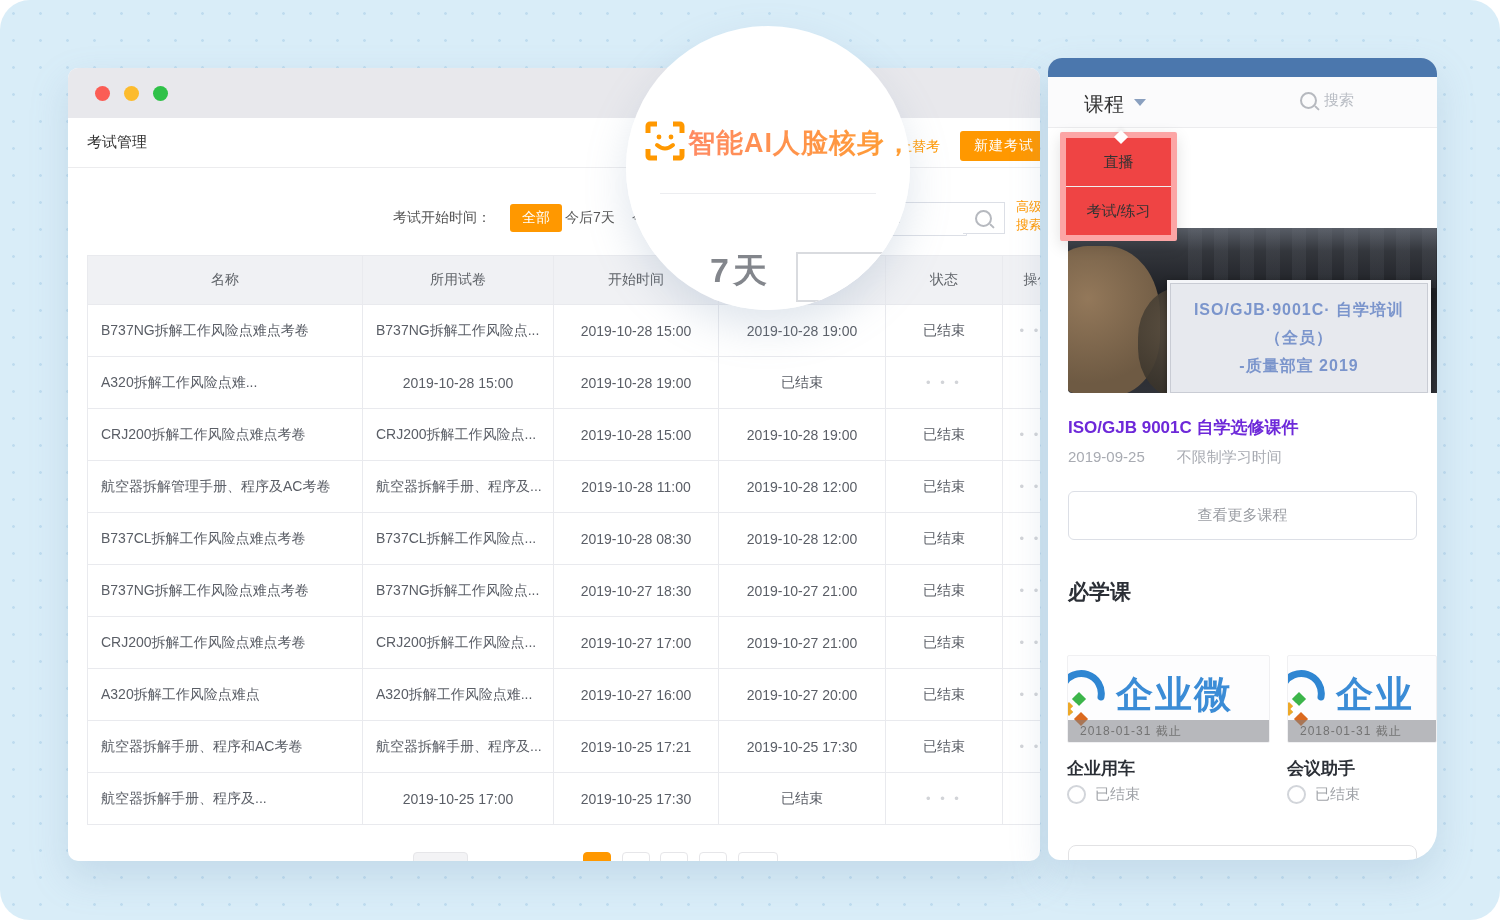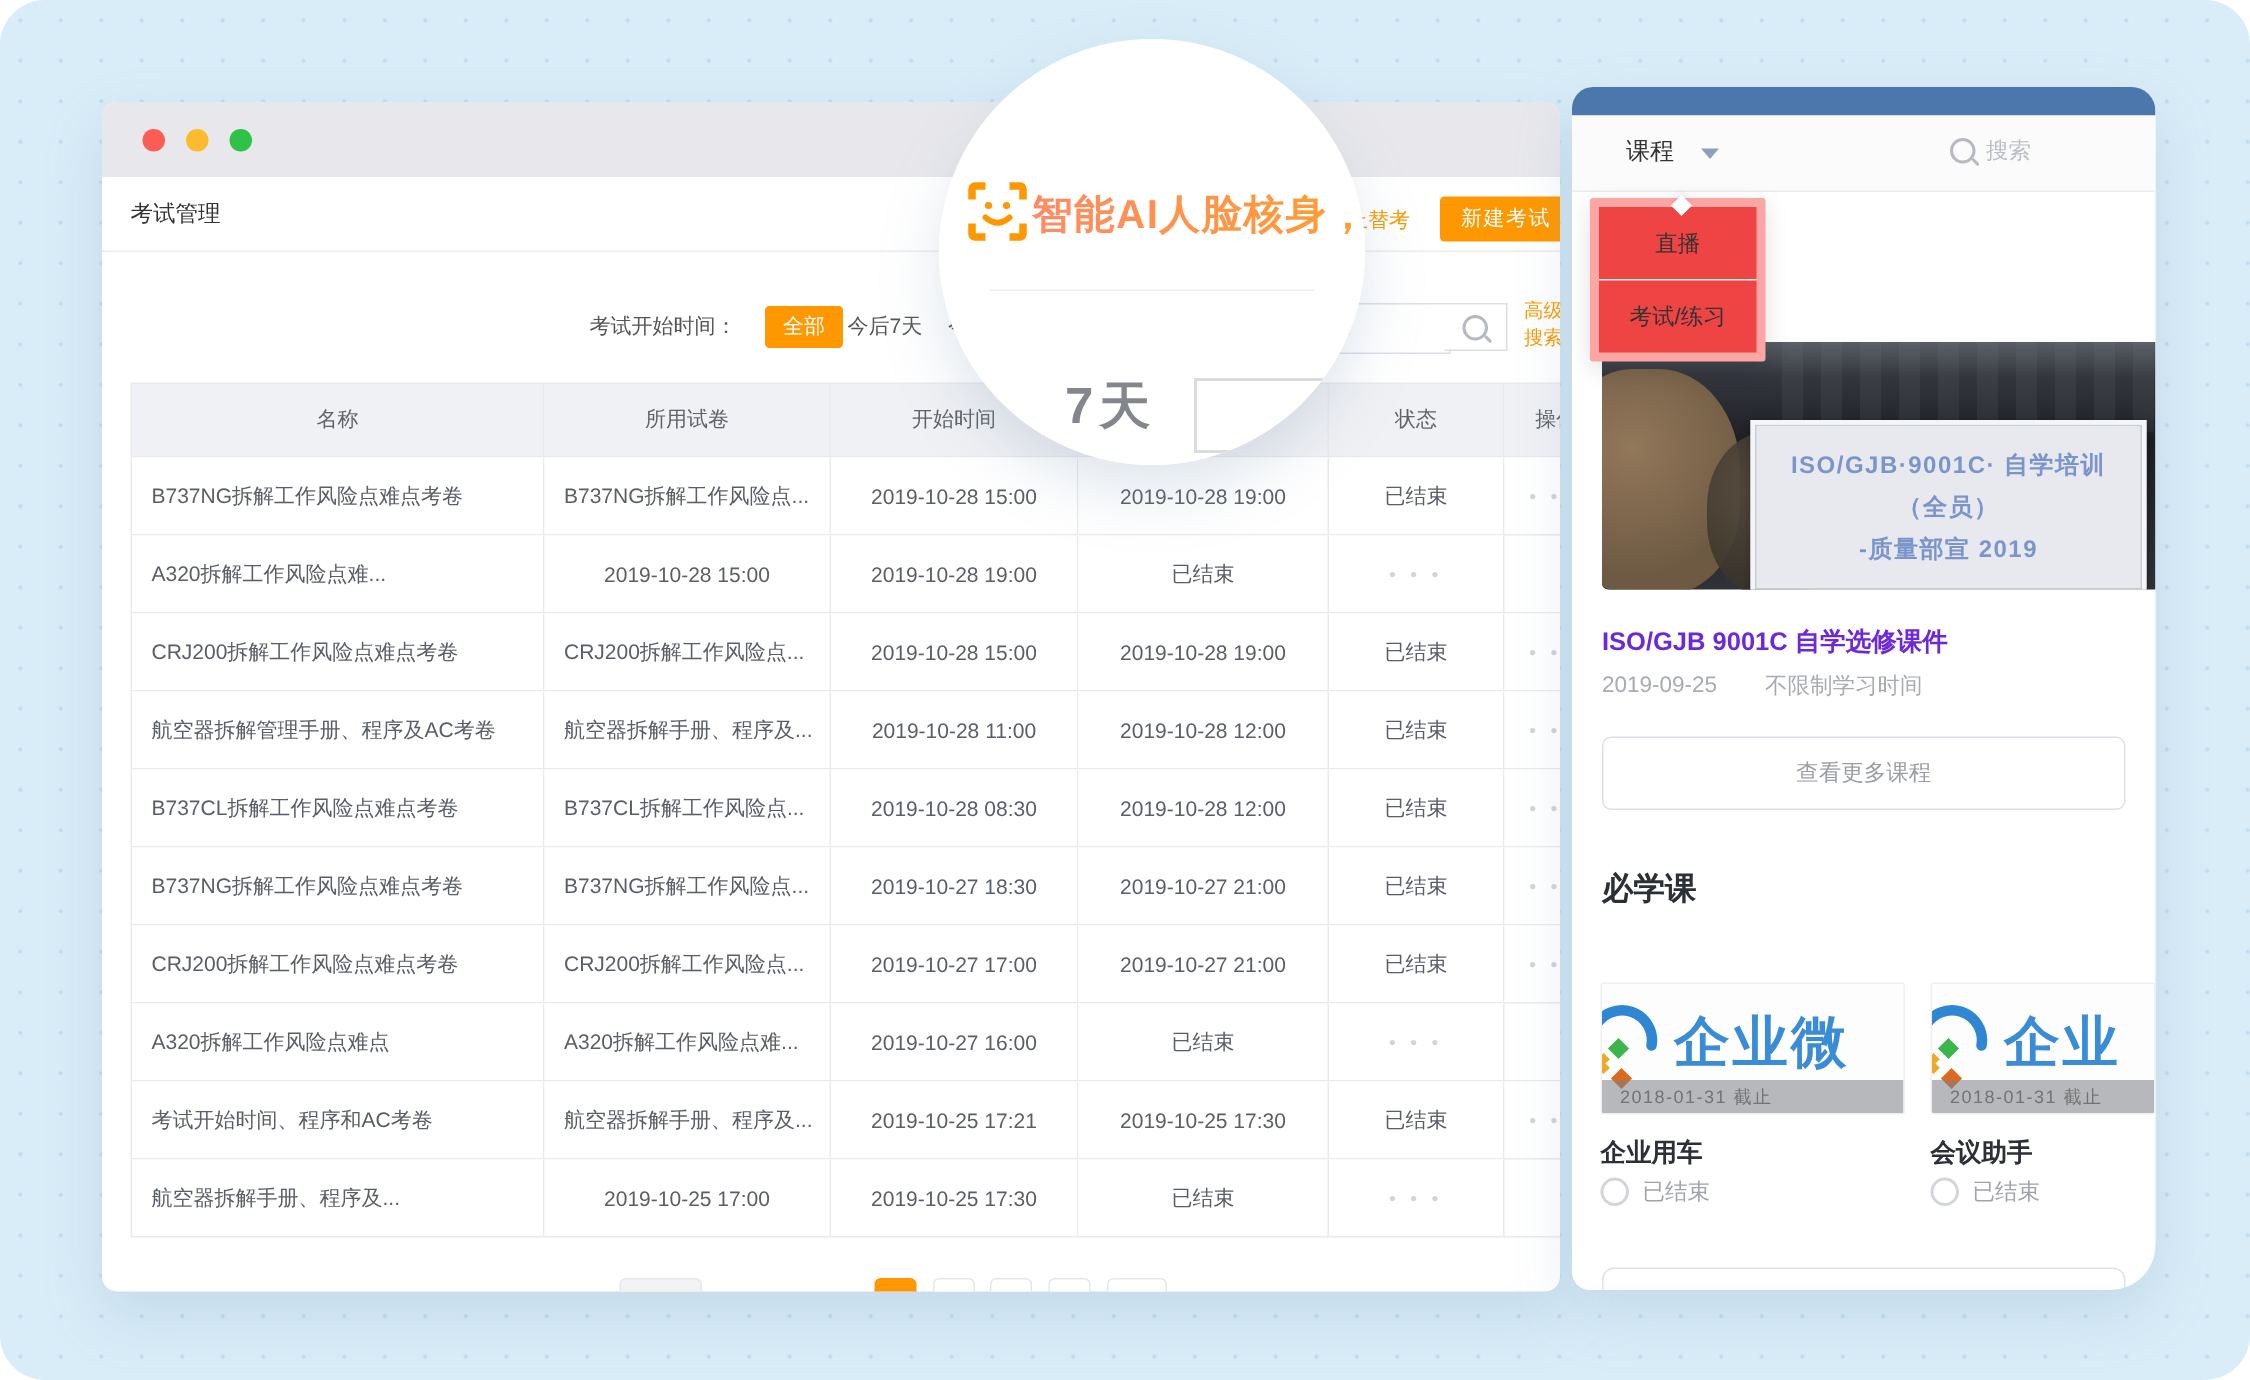--- a/index.html
+++ b/index.html
@@ -50,21 +50,21 @@
       font-size:13px;color:#666;display:flex;align-items:center;justify-content:center;}
   .pg.prev{left:345px;width:55px;background:#f3f3f5;}
   .pg.page{width:28px;}
   .pg.page.active{background:#ff9800;border-color:#ff9800;color:#fff;}
   .pg.next{left:670px;width:40px;}
   
   .course-panel{position:absolute;left:1048px;top:58px;width:389px;height:802px;background:#fff;
       border-radius:14px 16px 30px 12px;box-shadow:0 16px 38px rgba(120,150,180,.22);overflow:hidden;}
   .blue-bar{height:19px;background:#4b77ad;}
   .panel-head{height:50px;background:#fbfbfc;border-bottom:1px solid #ececee;position:relative;}
-  .nav-label{position:absolute;left:36px;top:14px;font-size:16px;color:#333;}
+  .nav-label{position:absolute;left:36px;top:14px;font-size:20px;color:#333;}
   .caret-down{position:absolute;left:86px;top:22px;width:0;height:0;border-left:6px solid transparent;
       border-right:6px solid transparent;border-top:7px solid #8aa0bf;}
   .panel-search{position:absolute;left:252px;top:14px;display:flex;align-items:center;gap:7px;color:#b9bdc4;font-size:15px;}
   .dropdown{position:absolute;left:12px;top:74px;width:105px;background:#ef4444;border:6px solid #fca5a5;
       box-shadow:0 5px 16px rgba(0,0,0,.12);border-radius:2px;z-index:6;}
   .dropdown::before{content:"";position:absolute;left:50px;top:-6px;width:10px;height:10px;background:#fff;
       transform:rotate(45deg);box-shadow:-2px -2px 4px rgba(0,0,0,.05);}
   .dd-item{height:48px;display:flex;align-items:center;justify-content:center;font-size:15px;color:#333;}
   .dd-item + .dd-item{border-top:1px solid #efefef;}
   .course-img{position:absolute;left:20px;top:170px;right:0;height:165px;border-radius:4px 0 0 4px;overflow:hidden;
@@ -213,26 +213,27 @@
       <div>2019-10-27 17:00</div>
       <div>2019-10-27 21:00</div>
       <div>已结束</div>
       <div class="ops-dots">• • •</div>
     </div>
 
     <div class="t-row body">
       <div class="cl">A320拆解工作风险点难点</div>
       <div class="cl">A320拆解工作风险点难...</div>
       <div>2019-10-27 16:00</div>
-      <div>已结束</div>
-      <div class="ops-dots">• • •</div>
-    </div>
-
-    <div class="t-row body">
-      <div class="cl">考试开始时间、程序和AC考卷</div>
+      <div>2019-10-27 20:00</div>
+      <div>已结束</div>
+      <div class="ops-dots">• • •</div>
+    </div>
+
+    <div class="t-row body">
+      <div class="cl">航空器拆解手册、程序和AC考卷</div>
       <div class="cl">航空器拆解手册、程序及...</div>
       <div>2019-10-25 17:21</div>
       <div>2019-10-25 17:30</div>
       <div>已结束</div>
       <div class="ops-dots">• • •</div>
     </div>
 
     <div class="t-row body">
       <div class="cl">航空器拆解手册、程序及...</div>
       <div>2019-10-25 17:00</div>

